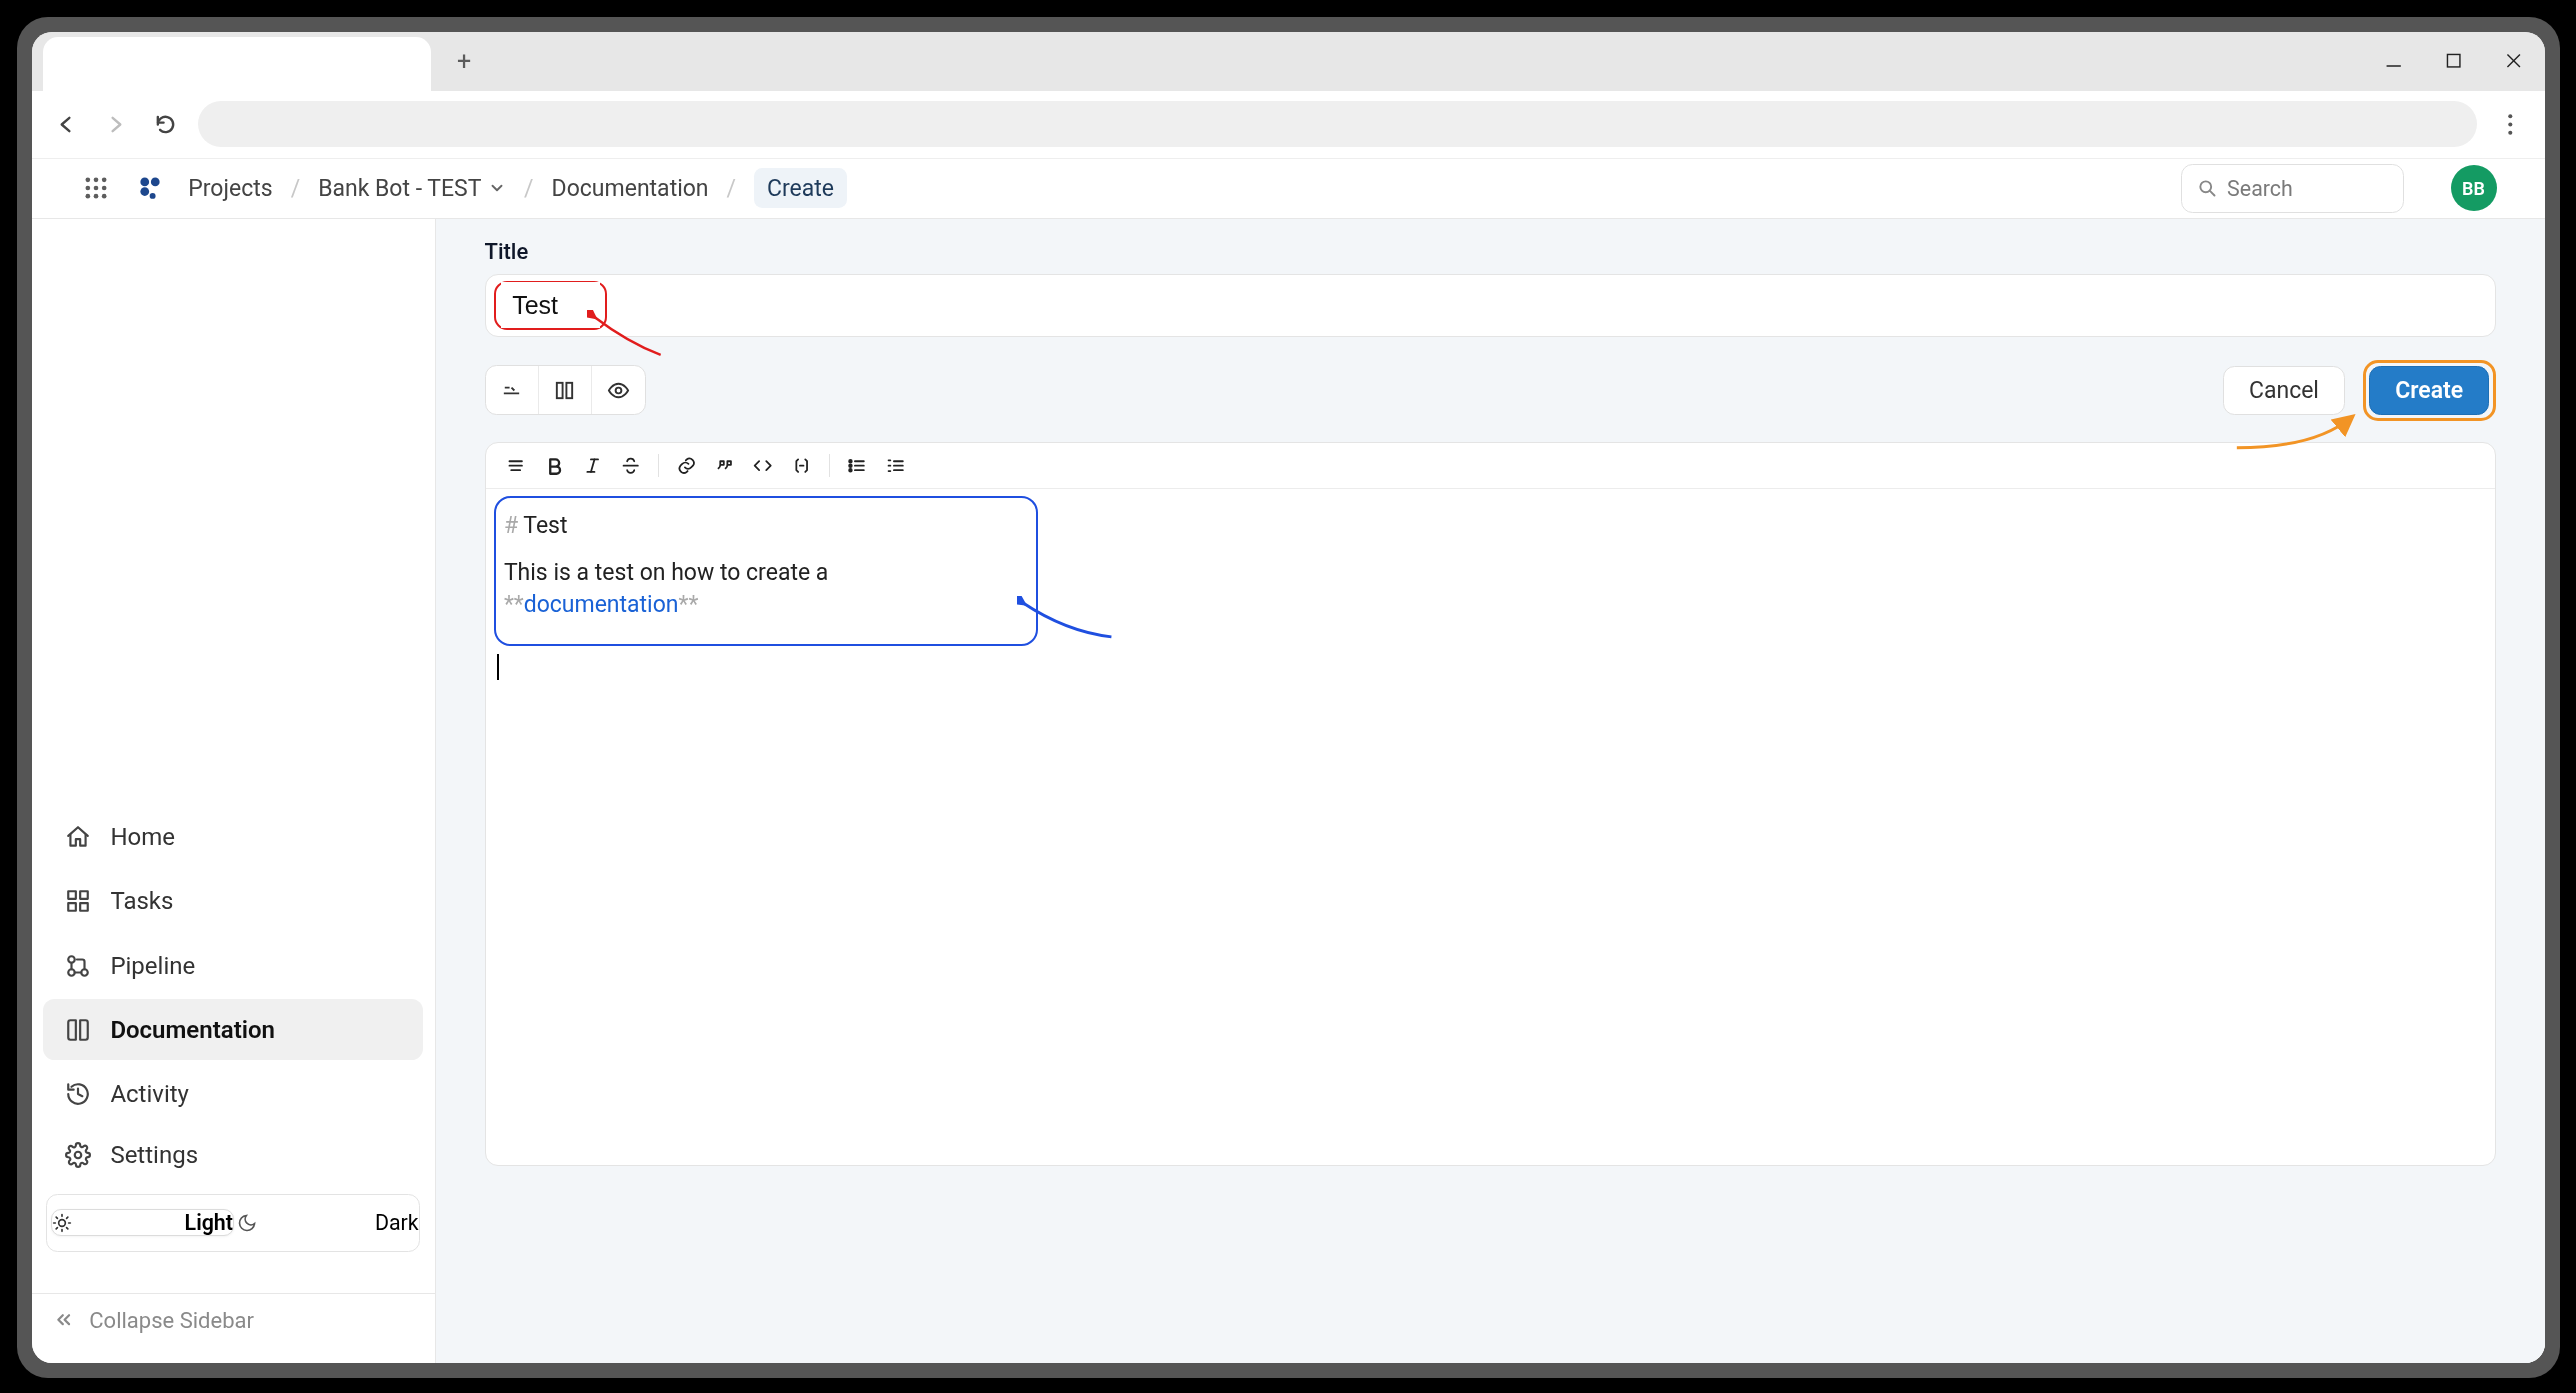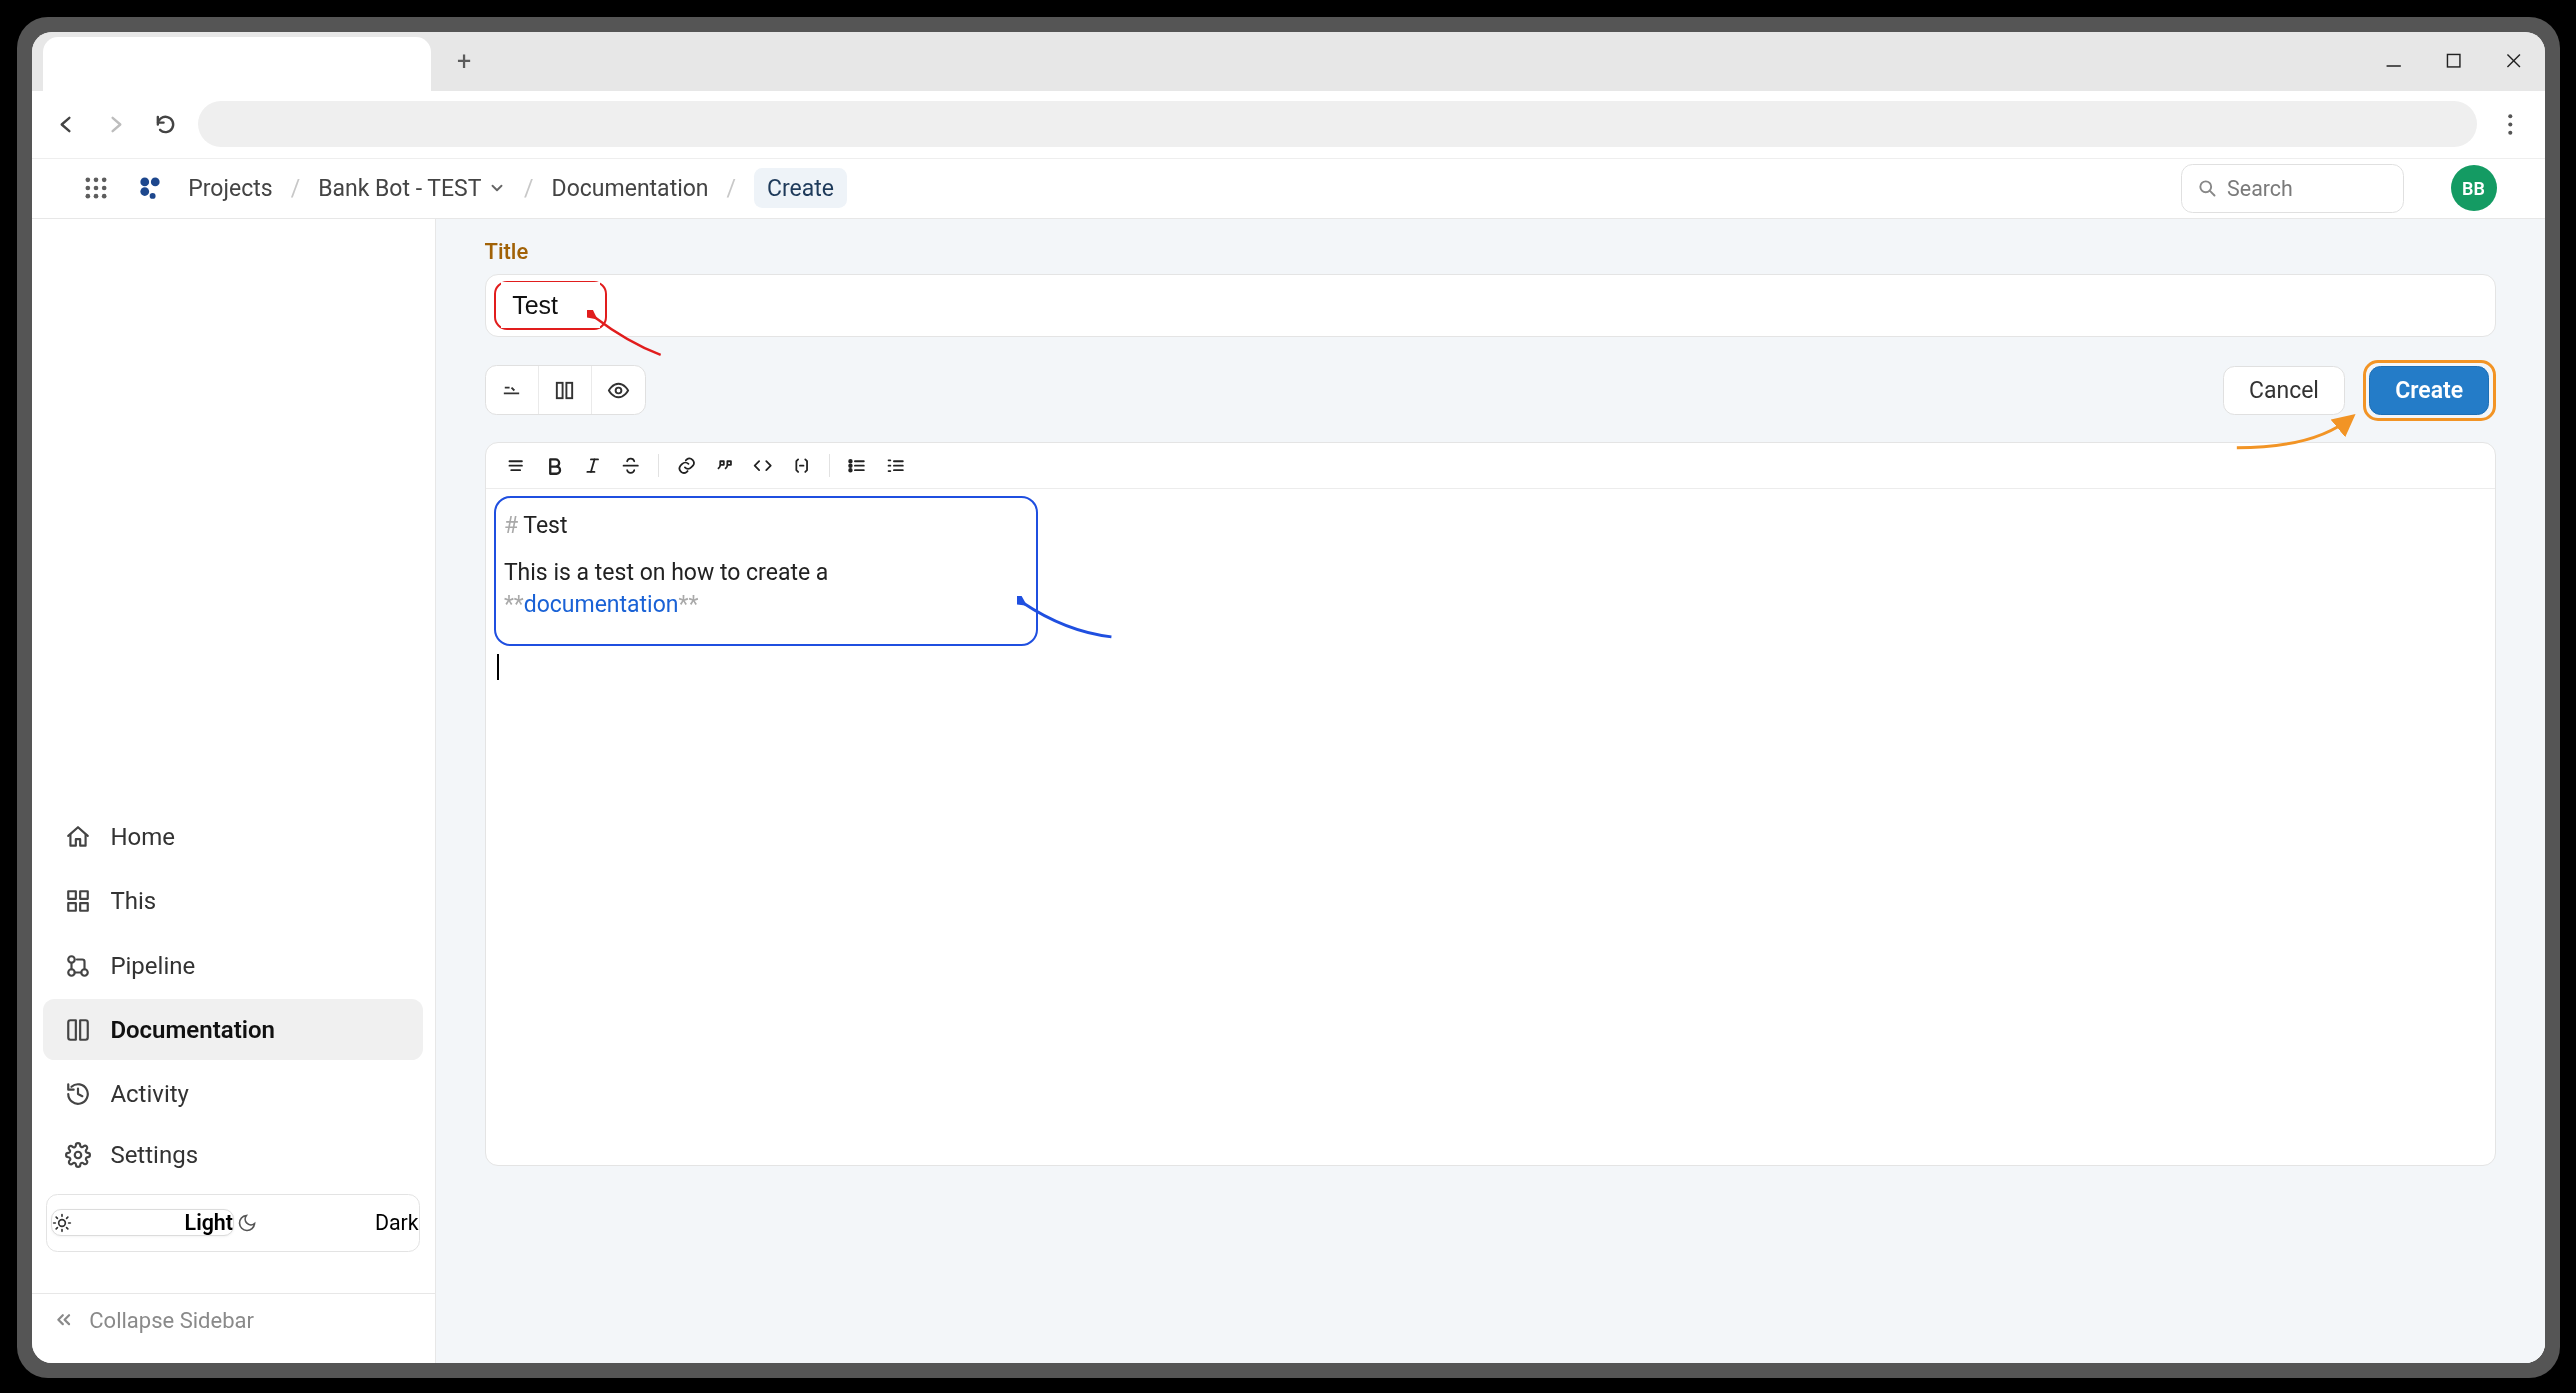--- a/index.html
+++ b/index.html
@@ -186,21 +186,21 @@
     margin: 16px -11.5px;
   }
 
   
   .main {
     flex:1;
     background:#f3f6f9;
     padding: 20px 49px 33px 49px;
     overflow:auto;
   }
-  .title-label { font-size:22px; color:#a16207; margin-bottom:10px; font-weight:500; }
+  .title-label { font-size:22px; color:#0f172a; margin-bottom:10px; font-weight:500; }
   .title-input-wrap {
     background:#fff;
     border:0.8px solid #e4e4e4;
     border-radius:13px;
     padding: 6.6px 8.2px;
     height: 63px;
     display:flex; align-items:center;
   }
   .title-input {
     border:none; outline:none;
@@ -424,21 +424,21 @@
         </div>
         <div class="sideitem">
           <span class="sideicon">
                 <svg viewBox="0 0 24 24">
                   <rect x="3" y="3" width="7" height="7"></rect>
                   <rect x="14" y="3" width="7" height="7"></rect>
                   <rect x="3" y="14" width="7" height="7"></rect>
                   <rect x="14" y="14" width="7" height="7"></rect>
                 </svg>
               </span>
-          <span>This</span>
+          <span>Tasks</span>
         </div>
         <div class="sideitem">
           <span class="sideicon">
                 <svg viewBox="0 0 24 24">
                   <circle cx="6" cy="6" r="3"></circle>
                   <circle cx="18" cy="18" r="3"></circle>
                   <circle cx="6" cy="18" r="3"></circle>
                   <path d="M6 9v6"></path>
                   <path d="M9 18h6"></path>
                   <path d="M18 15V8a2 2 0 0 0-2-2h-5"></path>

